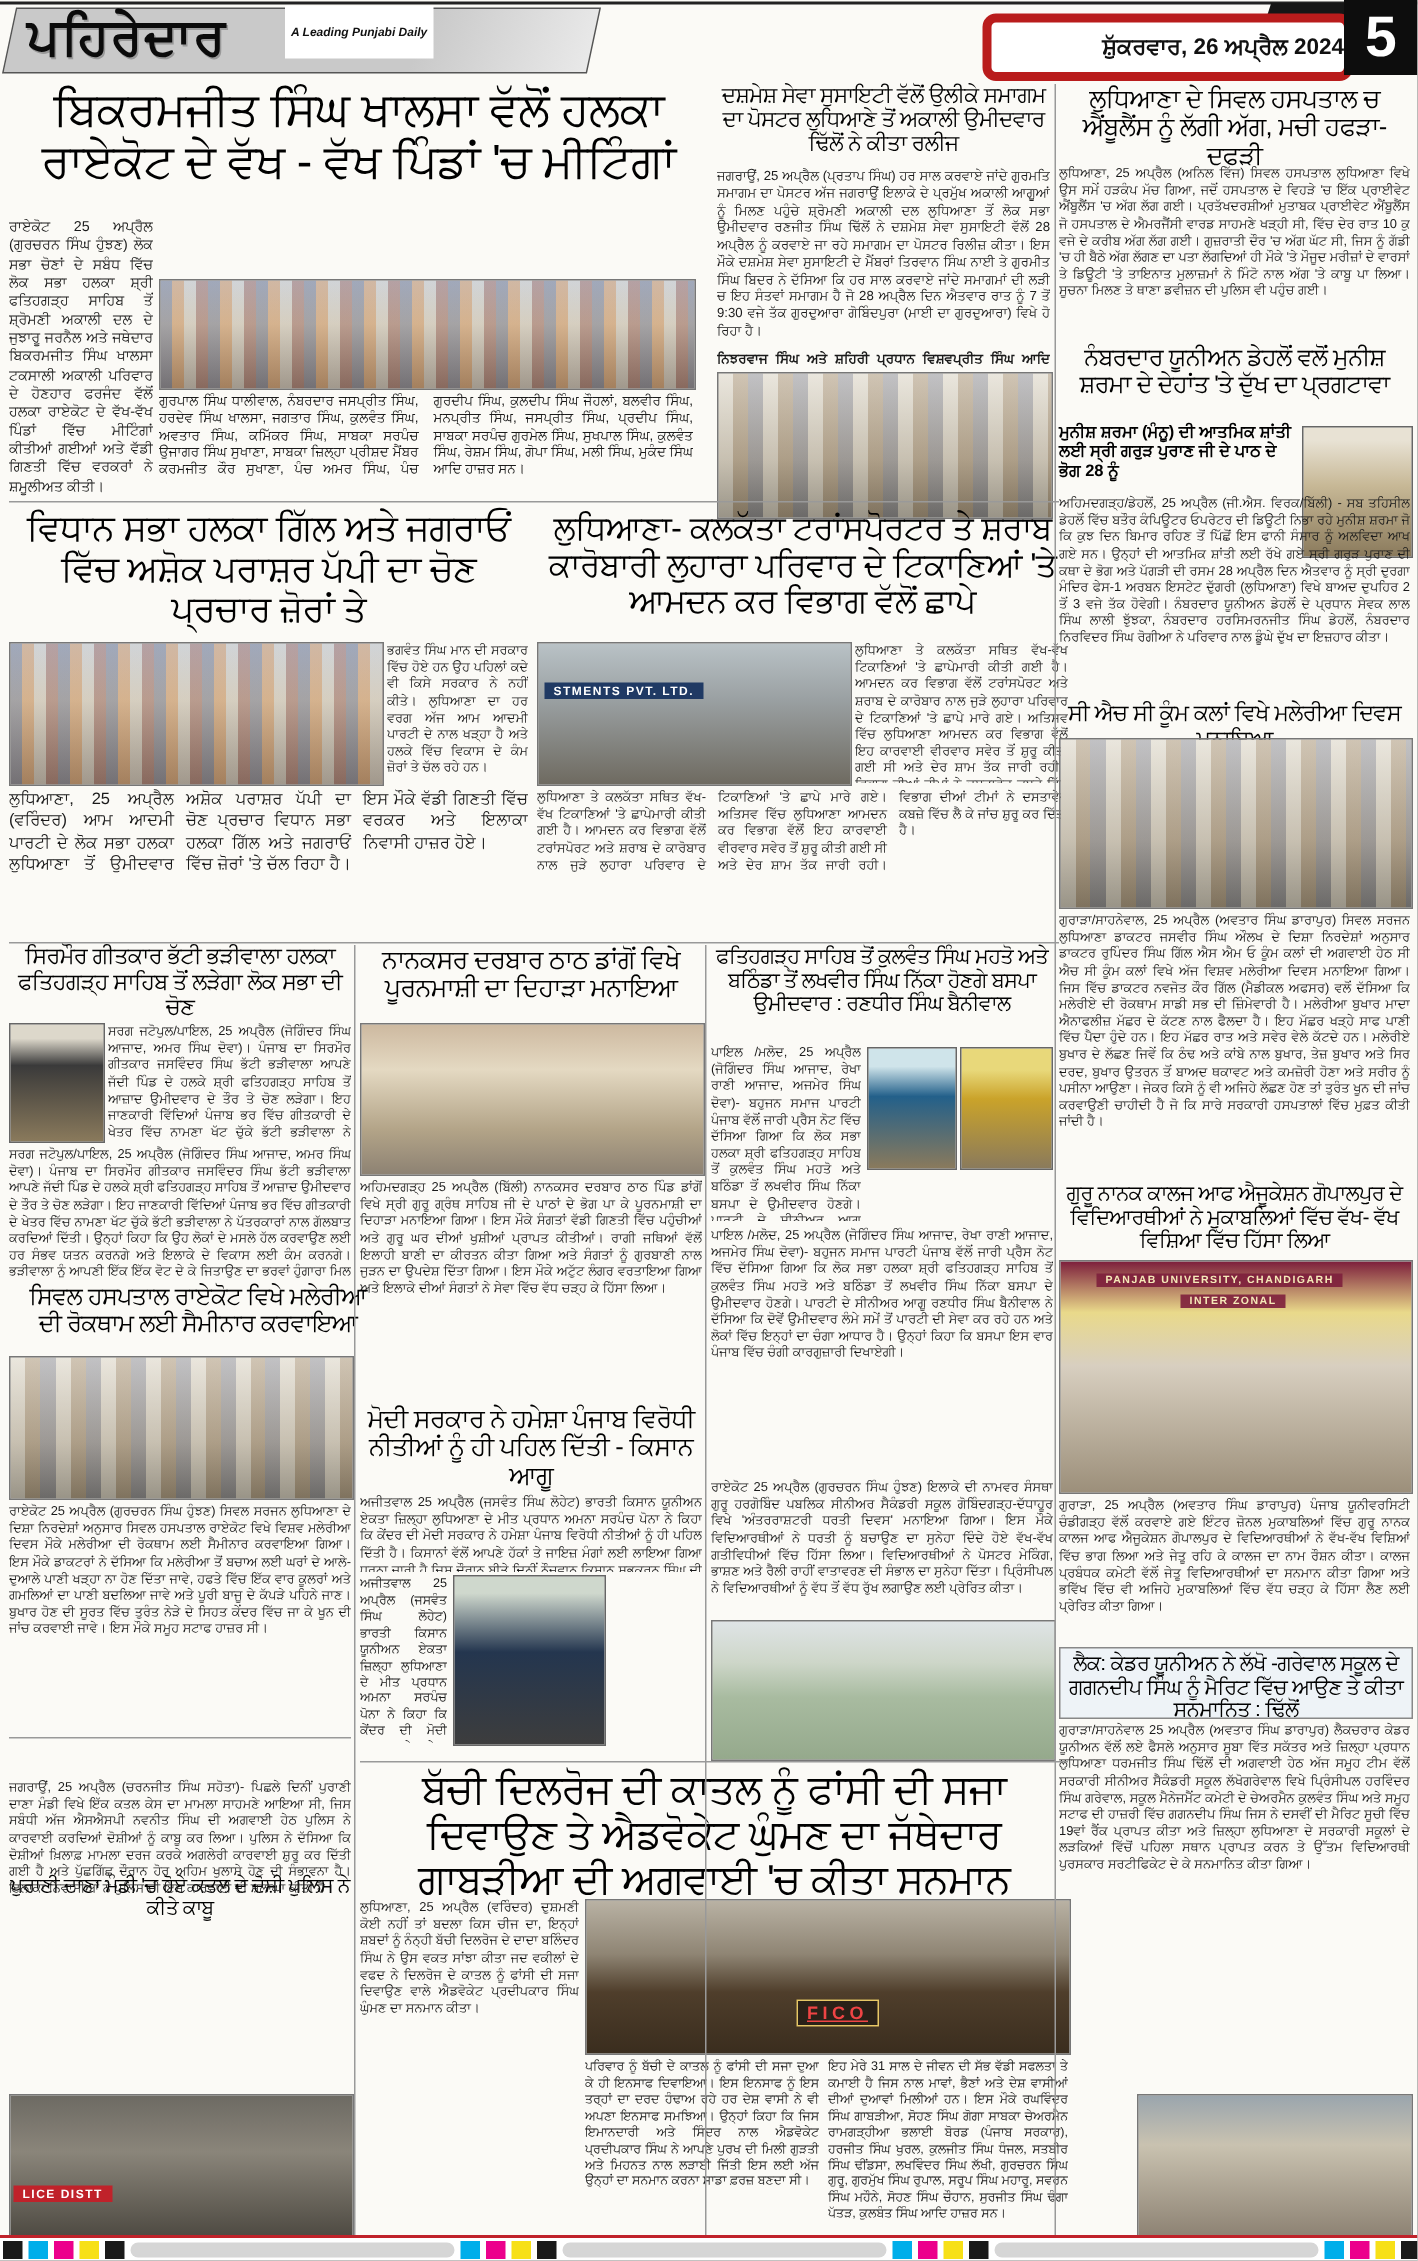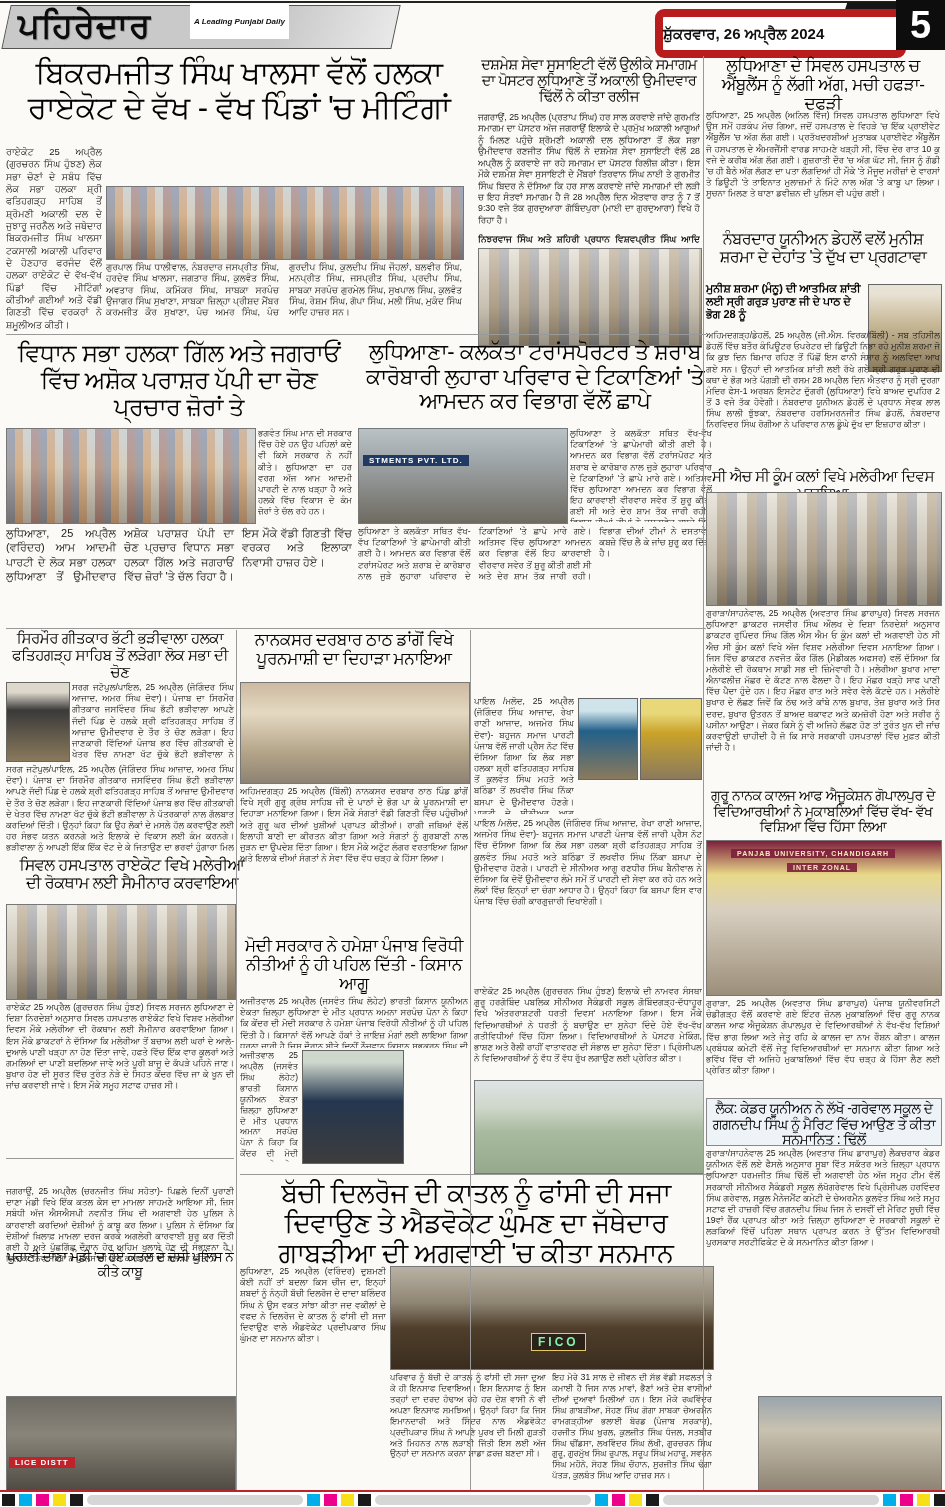--- a/index.html
+++ b/index.html
@@ -37,21 +37,21 @@
 <body>
 
 <div class="page">
 
   <div class="abs" style="left:0;top:0;width:945px;height:50px;">
     <div class="abs rule" style="left:0;top:1px;width:945px;height:2px;"></div>
     <div class="abs" style="left:6px;top:5px;width:388px;height:42px;background:linear-gradient(100deg,#c9c9c9 70%,#e9e9e9 100%);transform:skewX(-12deg);border:1px solid #555;"></div>
     <div class="abs" style="left:190px;top:4px;font-size:8px;font-style:italic;font-weight:bold;color:#111;background:#fff;padding:13px 4px;">A Leading Punjabi Daily</div>
     <div class="abs" style="left:18px;top:6px;font-size:34px;font-weight:bold;color:#0b0b0b;letter-spacing:1px;text-shadow:1px 1px 0 #999;">ਪਹਿਰੇਦਾਰ</div>
     <div class="abs" style="left:840px;top:2px;width:70px;height:46px;background:#161616;transform:skewX(-18deg);"></div>
-    <div class="abs" style="left:655px;top:9px;width:235px;height:33px;background:#fff;border:8px solid #b91c1c;border-radius:9px;display:flex;align-items:center;justify-content:flex-start;">
+    <div class="abs" style="left:655px;top:9px;width:235px;height:33px;background:#fff;border:6px solid #b91c1c;border-radius:9px;display:flex;align-items:center;justify-content:flex-end;">
       <span style="font-weight:bold;font-size:15px;">ਸ਼ੁੱਕਰਵਾਰ, 26 ਅਪ੍ਰੈਲ 2024</span>
     </div>
     <div class="abs" style="left:896px;top:0;width:49px;height:50px;background:#0d0d0d;display:flex;align-items:center;justify-content:center;">
       <span style="color:#fff;font-size:38px;font-weight:bold;">5</span>
     </div>
   </div>
 
   <div class="abs hl" style="left:6px;top:56px;width:466px;height:86px;font-size:31px;">ਬਿਕਰਮਜੀਤ ਸਿੰਘ ਖਾਲਸਾ ਵੱਲੋਂ ਹਲਕਾ ਰਾਏਕੋਟ ਦੇ ਵੱਖ - ਵੱਖ ਪਿੰਡਾਂ 'ਚ ਮੀਟਿੰਗਾਂ</div>
   <div class="abs body-txt" style="left:6px;top:146px;width:96px;height:196px;">ਰਾਏਕੋਟ 25 ਅਪ੍ਰੈਲ (ਗੁਰਚਰਨ ਸਿੰਘ ਹੁੰਝਣ) ਲੋਕ ਸਭਾ ਚੋਣਾਂ ਦੇ ਸਬੰਧ ਵਿੱਚ ਲੋਕ ਸਭਾ ਹਲਕਾ ਸ਼੍ਰੀ ਫਤਿਹਗੜ੍ਹ ਸਾਹਿਬ ਤੋਂ ਸ਼੍ਰੋਮਣੀ ਅਕਾਲੀ ਦਲ ਦੇ ਜੁਝਾਰੂ ਜਰਨੈਲ ਅਤੇ ਜਥੇਦਾਰ ਬਿਕਰਮਜੀਤ ਸਿੰਘ ਖਾਲਸਾ ਟਕਸਾਲੀ ਅਕਾਲੀ ਪਰਿਵਾਰ ਦੇ ਹੋਣਹਾਰ ਫਰਜੰਦ ਵੱਲੋਂ ਹਲਕਾ ਰਾਏਕੋਟ ਦੇ ਵੱਖ-ਵੱਖ ਪਿੰਡਾਂ ਵਿੱਚ ਮੀਟਿੰਗਾਂ ਕੀਤੀਆਂ ਗਈਆਂ ਅਤੇ ਵੱਡੀ ਗਿਣਤੀ ਵਿੱਚ ਵਰਕਰਾਂ ਨੇ ਸ਼ਮੂਲੀਅਤ ਕੀਤੀ।</div>
   <div class="photo crowd" style="left:106px;top:186px;width:356px;height:72px;"></div>
@@ -88,20 +88,21 @@
 
   <div class="abs hl" style="left:6px;top:630px;width:228px;height:48px;font-size:15px;">ਸਿਰਮੌਰ ਗੀਤਕਾਰ ਭੱਟੀ ਭੜੀਵਾਲਾ ਹਲਕਾ ਫਤਿਹਗੜ੍ਹ ਸਾਹਿਬ ਤੋਂ ਲੜੇਗਾ ਲੋਕ ਸਭਾ ਦੀ ਚੋਣ</div>
   <div class="portrait abs" style="left:6px;top:682px;width:62px;height:78px;background:linear-gradient(#ddd8cb 12%,#3a3a3a 35%,#8a7a5c 100%);"></div>
   <div class="abs body-txt" style="left:72px;top:682px;width:162px;height:78px;font-size:8.6px;">ਸਰਗ ਜਟੋਪੁਲ/ਪਾਇਲ, 25 ਅਪ੍ਰੈਲ (ਜੋਗਿੰਦਰ ਸਿੰਘ ਆਜਾਦ, ਅਮਰ ਸਿੰਘ ਦੋਵਾ)। ਪੰਜਾਬ ਦਾ ਸਿਰਮੌਰ ਗੀਤਕਾਰ ਜਸਵਿੰਦਰ ਸਿੰਘ ਭੱਟੀ ਭੜੀਵਾਲਾ ਆਪਣੇ ਜੱਦੀ ਪਿੰਡ ਦੇ ਹਲਕੇ ਸ਼੍ਰੀ ਫਤਿਹਗੜ੍ਹ ਸਾਹਿਬ ਤੋਂ ਆਜ਼ਾਦ ਉਮੀਦਵਾਰ ਦੇ ਤੌਰ ਤੇ ਚੋਣ ਲੜੇਗਾ। ਇਹ ਜਾਣਕਾਰੀ ਵਿੱਦਿਆਂ ਪੰਜਾਬ ਭਰ ਵਿੱਚ ਗੀਤਕਾਰੀ ਦੇ ਖੇਤਰ ਵਿੱਚ ਨਾਮਣਾ ਖੱਟ ਚੁੱਕੇ ਭੱਟੀ ਭੜੀਵਾਲਾ ਨੇ ਪੱਤਰਕਾਰਾਂ ਨਾਲ ਗੱਲਬਾਤ ਕਰਦਿਆਂ ਦਿੱਤੀ। ਉਨ੍ਹਾਂ ਕਿਹਾ ਕਿ ਉਹ ਲੋਕਾਂ ਦੇ ਮਸਲੇ ਹੱਲ ਕਰਵਾਉਣ ਲਈ ਹਰ ਸੰਭਵ ਯਤਨ ਕਰਨਗੇ ਅਤੇ ਇਲਾਕੇ ਦੇ ਵਿਕਾਸ ਲਈ ਕੰਮ ਕਰਨਗੇ। ਭੜੀਵਾਲਾ ਨੂੰ ਆਪਣੀ ਇੱਕ ਇੱਕ ਵੋਟ ਦੇ ਕੇ ਜਿਤਾਉਣ ਦਾ ਭਰਵਾਂ ਹੁੰਗਾਰਾ ਮਿਲ ਰਿਹਾ ਹੈ।</div>
   <div class="abs body-txt" style="left:6px;top:764px;width:228px;height:88px;font-size:8.6px;">ਸਰਗ ਜਟੋਪੁਲ/ਪਾਇਲ, 25 ਅਪ੍ਰੈਲ (ਜੋਗਿੰਦਰ ਸਿੰਘ ਆਜਾਦ, ਅਮਰ ਸਿੰਘ ਦੋਵਾ)। ਪੰਜਾਬ ਦਾ ਸਿਰਮੌਰ ਗੀਤਕਾਰ ਜਸਵਿੰਦਰ ਸਿੰਘ ਭੱਟੀ ਭੜੀਵਾਲਾ ਆਪਣੇ ਜੱਦੀ ਪਿੰਡ ਦੇ ਹਲਕੇ ਸ਼੍ਰੀ ਫਤਿਹਗੜ੍ਹ ਸਾਹਿਬ ਤੋਂ ਆਜ਼ਾਦ ਉਮੀਦਵਾਰ ਦੇ ਤੌਰ ਤੇ ਚੋਣ ਲੜੇਗਾ। ਇਹ ਜਾਣਕਾਰੀ ਵਿੱਦਿਆਂ ਪੰਜਾਬ ਭਰ ਵਿੱਚ ਗੀਤਕਾਰੀ ਦੇ ਖੇਤਰ ਵਿੱਚ ਨਾਮਣਾ ਖੱਟ ਚੁੱਕੇ ਭੱਟੀ ਭੜੀਵਾਲਾ ਨੇ ਪੱਤਰਕਾਰਾਂ ਨਾਲ ਗੱਲਬਾਤ ਕਰਦਿਆਂ ਦਿੱਤੀ। ਉਨ੍ਹਾਂ ਕਿਹਾ ਕਿ ਉਹ ਲੋਕਾਂ ਦੇ ਮਸਲੇ ਹੱਲ ਕਰਵਾਉਣ ਲਈ ਹਰ ਸੰਭਵ ਯਤਨ ਕਰਨਗੇ ਅਤੇ ਇਲਾਕੇ ਦੇ ਵਿਕਾਸ ਲਈ ਕੰਮ ਕਰਨਗੇ। ਭੜੀਵਾਲਾ ਨੂੰ ਆਪਣੀ ਇੱਕ ਇੱਕ ਵੋਟ ਦੇ ਕੇ ਜਿਤਾਉਣ ਦਾ ਭਰਵਾਂ ਹੁੰਗਾਰਾ ਮਿਲ ਰਿਹਾ ਹੈ।</div>
 
   <div class="abs hl" style="left:240px;top:630px;width:228px;height:48px;font-size:17px;">ਨਾਨਕਸਰ ਦਰਬਾਰ ਠਾਠ ਡਾਂਗੋਂ ਵਿਖੇ ਪੂਰਨਮਾਸ਼ੀ ਦਾ ਦਿਹਾੜਾ ਮਨਾਇਆ</div>
   <div class="photo" style="left:240px;top:682px;width:228px;height:100px;background:linear-gradient(#cdb9a0 0%,#e4d9c2 30%,#b3a488 70%,#8d8273 100%);"></div>
   <div class="abs body-txt" style="left:240px;top:786px;width:228px;height:146px;font-size:8.6px;">ਅਹਿਮਦਗੜ੍ਹ 25 ਅਪ੍ਰੈਲ (ਬਿੱਲੀ) ਨਾਨਕਸਰ ਦਰਬਾਰ ਠਾਠ ਪਿੰਡ ਡਾਂਗੋਂ ਵਿਖੇ ਸ੍ਰੀ ਗੁਰੂ ਗ੍ਰੰਥ ਸਾਹਿਬ ਜੀ ਦੇ ਪਾਠਾਂ ਦੇ ਭੋਗ ਪਾ ਕੇ ਪੂਰਨਮਾਸ਼ੀ ਦਾ ਦਿਹਾੜਾ ਮਨਾਇਆ ਗਿਆ। ਇਸ ਮੌਕੇ ਸੰਗਤਾਂ ਵੱਡੀ ਗਿਣਤੀ ਵਿੱਚ ਪਹੁੰਚੀਆਂ ਅਤੇ ਗੁਰੂ ਘਰ ਦੀਆਂ ਖੁਸ਼ੀਆਂ ਪ੍ਰਾਪਤ ਕੀਤੀਆਂ। ਰਾਗੀ ਜਥਿਆਂ ਵੱਲੋਂ ਇਲਾਹੀ ਬਾਣੀ ਦਾ ਕੀਰਤਨ ਕੀਤਾ ਗਿਆ ਅਤੇ ਸੰਗਤਾਂ ਨੂੰ ਗੁਰਬਾਣੀ ਨਾਲ ਜੁੜਨ ਦਾ ਉਪਦੇਸ਼ ਦਿੱਤਾ ਗਿਆ। ਇਸ ਮੌਕੇ ਅਟੁੱਟ ਲੰਗਰ ਵਰਤਾਇਆ ਗਿਆ ਅਤੇ ਇਲਾਕੇ ਦੀਆਂ ਸੰਗਤਾਂ ਨੇ ਸੇਵਾ ਵਿੱਚ ਵੱਧ ਚੜ੍ਹ ਕੇ ਹਿੱਸਾ ਲਿਆ।</div>
 
+  <div class="abs hl" style="left:474px;top:630px;width:228px;height:62px;font-size:14px;">ਫਤਿਹਗੜ੍ਹ ਸਾਹਿਬ ਤੋਂ ਕੁਲਵੰਤ ਸਿੰਘ ਮਹਤੋ ਅਤੇ ਬਠਿੰਡਾ ਤੋਂ ਲਖਵੀਰ ਸਿੰਘ ਨਿੱਕਾ ਹੋਣਗੇ ਬਸਪਾ ਉਮੀਦਵਾਰ : ਰਣਧੀਰ ਸਿੰਘ ਬੈਨੀਵਾਲ</div>
   <div class="abs body-txt" style="left:474px;top:696px;width:100px;height:118px;font-size:8.6px;">ਪਾਇਲ /ਮਲੋਦ, 25 ਅਪ੍ਰੈਲ (ਜੋਗਿੰਦਰ ਸਿੰਘ ਆਜਾਦ, ਰੇਖਾ ਰਾਣੀ ਆਜਾਦ, ਅਜਮੇਰ ਸਿੰਘ ਦੋਵਾ)- ਬਹੁਜਨ ਸਮਾਜ ਪਾਰਟੀ ਪੰਜਾਬ ਵੱਲੋਂ ਜਾਰੀ ਪ੍ਰੈਸ ਨੋਟ ਵਿੱਚ ਦੱਸਿਆ ਗਿਆ ਕਿ ਲੋਕ ਸਭਾ ਹਲਕਾ ਸ਼੍ਰੀ ਫਤਿਹਗੜ੍ਹ ਸਾਹਿਬ ਤੋਂ ਕੁਲਵੰਤ ਸਿੰਘ ਮਹਤੋ ਅਤੇ ਬਠਿੰਡਾ ਤੋਂ ਲਖਵੀਰ ਸਿੰਘ ਨਿੱਕਾ ਬਸਪਾ ਦੇ ਉਮੀਦਵਾਰ ਹੋਣਗੇ। ਪਾਰਟੀ ਦੇ ਸੀਨੀਅਰ ਆਗੂ ਰਣਧੀਰ ਸਿੰਘ ਬੈਨੀਵਾਲ ਨੇ ਦੱਸਿਆ ਕਿ ਦੋਵੇਂ ਉਮੀਦਵਾਰ ਲੰਮੇ ਸਮੇਂ ਤੋਂ ਪਾਰਟੀ ਦੀ ਸੇਵਾ ਕਰ ਰਹੇ ਹਨ ਅਤੇ ਲੋਕਾਂ ਵਿੱਚ ਇਨ੍ਹਾਂ ਦਾ ਚੰਗਾ ਆਧਾਰ ਹੈ। ਉਨ੍ਹਾਂ ਕਿਹਾ ਕਿ ਬਸਪਾ ਇਸ ਵਾਰ ਪੰਜਾਬ ਵਿੱਚ ਚੰਗੀ ਕਾਰਗੁਜ਼ਾਰੀ ਦਿਖਾਏਗੀ।</div>
   <div class="portrait abs" style="left:578px;top:698px;width:58px;height:80px;background:linear-gradient(#cfe4ea 15%,#23608a 40%,#8a7a5c 100%);"></div>
   <div class="portrait abs" style="left:640px;top:698px;width:60px;height:80px;background:linear-gradient(#e8d87a 18%,#caa32a 42%,#8a7a5c 100%);"></div>
   <div class="abs body-txt" style="left:474px;top:818px;width:228px;height:112px;font-size:8.6px;">ਪਾਇਲ /ਮਲੋਦ, 25 ਅਪ੍ਰੈਲ (ਜੋਗਿੰਦਰ ਸਿੰਘ ਆਜਾਦ, ਰੇਖਾ ਰਾਣੀ ਆਜਾਦ, ਅਜਮੇਰ ਸਿੰਘ ਦੋਵਾ)- ਬਹੁਜਨ ਸਮਾਜ ਪਾਰਟੀ ਪੰਜਾਬ ਵੱਲੋਂ ਜਾਰੀ ਪ੍ਰੈਸ ਨੋਟ ਵਿੱਚ ਦੱਸਿਆ ਗਿਆ ਕਿ ਲੋਕ ਸਭਾ ਹਲਕਾ ਸ਼੍ਰੀ ਫਤਿਹਗੜ੍ਹ ਸਾਹਿਬ ਤੋਂ ਕੁਲਵੰਤ ਸਿੰਘ ਮਹਤੋ ਅਤੇ ਬਠਿੰਡਾ ਤੋਂ ਲਖਵੀਰ ਸਿੰਘ ਨਿੱਕਾ ਬਸਪਾ ਦੇ ਉਮੀਦਵਾਰ ਹੋਣਗੇ। ਪਾਰਟੀ ਦੇ ਸੀਨੀਅਰ ਆਗੂ ਰਣਧੀਰ ਸਿੰਘ ਬੈਨੀਵਾਲ ਨੇ ਦੱਸਿਆ ਕਿ ਦੋਵੇਂ ਉਮੀਦਵਾਰ ਲੰਮੇ ਸਮੇਂ ਤੋਂ ਪਾਰਟੀ ਦੀ ਸੇਵਾ ਕਰ ਰਹੇ ਹਨ ਅਤੇ ਲੋਕਾਂ ਵਿੱਚ ਇਨ੍ਹਾਂ ਦਾ ਚੰਗਾ ਆਧਾਰ ਹੈ। ਉਨ੍ਹਾਂ ਕਿਹਾ ਕਿ ਬਸਪਾ ਇਸ ਵਾਰ ਪੰਜਾਬ ਵਿੱਚ ਚੰਗੀ ਕਾਰਗੁਜ਼ਾਰੀ ਦਿਖਾਏਗੀ।</div>
 
   <div class="abs hl" style="left:706px;top:788px;width:234px;height:48px;font-size:14px;">ਗੁਰੂ ਨਾਨਕ ਕਾਲਜ ਆਫ ਐਜੂਕੇਸ਼ਨ ਗੋਪਾਲਪੁਰ ਦੇ ਵਿਦਿਆਰਥੀਆਂ ਨੇ ਮੁਕਾਬਲਿਆਂ ਵਿੱਚ ਵੱਖ- ਵੱਖ ਵਿਸ਼ਿਆ ਵਿੱਚ ਹਿੱਸਾ ਲਿਆ</div>
   <div class="photo stage" style="left:706px;top:840px;width:234px;height:154px;">
     <span class="photo-label" style="left:24px;top:8px;font-size:7px;background:rgba(125,31,60,.9);">PANJAB UNIVERSITY, CHANDIGARH</span>
     <span class="photo-label" style="left:80px;top:22px;font-size:7px;background:rgba(125,31,60,.9);">INTER ZONAL</span>
   </div>
@@ -121,21 +122,21 @@
 
   <div class="abs hl" style="left:6px;top:1221px;width:228px;height:22px;font-size:13.5px;margin-top:28px;">ਪੁਰਾਣੀ ਦਾਣਾ ਮੰਡੀ 'ਚ ਹੋਏ ਕਤਲ ਦੇ ਦੋਸ਼ੀ ਪੁਲਿਸ ਨੇ ਕੀਤੇ ਕਾਬੂ</div>
   <div class="abs body-txt" style="left:6px;top:1186px;width:228px;height:206px;font-size:8.6px;">ਜਗਰਾਉਂ, 25 ਅਪ੍ਰੈਲ (ਚਰਨਜੀਤ ਸਿੰਘ ਸਹੋਤਾ)- ਪਿਛਲੇ ਦਿਨੀਂ ਪੁਰਾਣੀ ਦਾਣਾ ਮੰਡੀ ਵਿਖੇ ਇੱਕ ਕਤਲ ਕੇਸ ਦਾ ਮਾਮਲਾ ਸਾਹਮਣੇ ਆਇਆ ਸੀ, ਜਿਸ ਸਬੰਧੀ ਅੱਜ ਐਸਐਸਪੀ ਨਵਨੀਤ ਸਿੰਘ ਦੀ ਅਗਵਾਈ ਹੇਠ ਪੁਲਿਸ ਨੇ ਕਾਰਵਾਈ ਕਰਦਿਆਂ ਦੋਸ਼ੀਆਂ ਨੂੰ ਕਾਬੂ ਕਰ ਲਿਆ। ਪੁਲਿਸ ਨੇ ਦੱਸਿਆ ਕਿ ਦੋਸ਼ੀਆਂ ਖ਼ਿਲਾਫ਼ ਮਾਮਲਾ ਦਰਜ ਕਰਕੇ ਅਗਲੇਰੀ ਕਾਰਵਾਈ ਸ਼ੁਰੂ ਕਰ ਦਿੱਤੀ ਗਈ ਹੈ ਅਤੇ ਪੁੱਛਗਿੱਛ ਦੌਰਾਨ ਹੋਰ ਅਹਿਮ ਖੁਲਾਸੇ ਹੋਣ ਦੀ ਸੰਭਾਵਨਾ ਹੈ। ਇਲਾਕਾ ਨਿਵਾਸੀਆਂ ਨੇ ਪੁਲਿਸ ਦੀ ਇਸ ਕਾਰਵਾਈ ਦੀ ਸ਼ਲਾਘਾ ਕੀਤੀ ਹੈ।</div>
   <div class="photo dark-room" style="left:6px;top:1396px;width:228px;height:94px;">
     <span class="photo-label" style="left:2px;top:60px;background:#c0222a;color:#fff;font-size:8px;">LICE DISTT</span>
   </div>
 
   <div class="abs hl" style="left:240px;top:1178px;width:472px;height:84px;font-size:27px;">ਬੱਚੀ ਦਿਲਰੋਜ ਦੀ ਕਾਤਲ ਨੂੰ ਫਾਂਸੀ ਦੀ ਸਜਾ ਦਿਵਾਉਣ ਤੇ ਐਡਵੋਕੇਟ ਘੁੰਮਣ ਦਾ ਜੱਥੇਦਾਰ ਗਾਬੜੀਆ ਦੀ ਅਗਵਾਈ 'ਚ ਕੀਤਾ ਸਨਮਾਨ</div>
   <div class="abs body-txt" style="left:240px;top:1266px;width:146px;height:226px;font-size:8.6px;">ਲੁਧਿਆਣਾ, 25 ਅਪ੍ਰੈਲ (ਵਰਿੰਦਰ) ਦੁਸ਼ਮਣੀ ਕੋਈ ਨਹੀਂ ਤਾਂ ਬਦਲਾ ਕਿਸ ਚੀਜ ਦਾ, ਇਨ੍ਹਾਂ ਸ਼ਬਦਾਂ ਨੂੰ ਨੰਨ੍ਹੀ ਬੱਚੀ ਦਿਲਰੋਜ ਦੇ ਦਾਦਾ ਬਲਿੰਦਰ ਸਿੰਘ ਨੇ ਉਸ ਵਕਤ ਸਾਂਝਾ ਕੀਤਾ ਜਦ ਵਕੀਲਾਂ ਦੇ ਵਫਦ ਨੇ ਦਿਲਰੋਜ ਦੇ ਕਾਤਲ ਨੂੰ ਫਾਂਸੀ ਦੀ ਸਜਾ ਦਿਵਾਉਣ ਵਾਲੇ ਐਡਵੋਕੇਟ ਪ੍ਰਦੀਪਕਾਰ ਸਿੰਘ ਘੁੰਮਣ ਦਾ ਸਨਮਾਨ ਕੀਤਾ।</div>
   <div class="photo table-room" style="left:390px;top:1266px;width:322px;height:102px;">
-    <span class="photo-label" style="left:140px;top:66px;background:#2a2118;color:#86efac;letter-spacing:3px;font-size:12px;border:1px solid #e7c766;">FICO</span>
+    <span class="photo-label" style="left:140px;top:66px;background:#2a2118;color:#ef4444;letter-spacing:3px;font-size:12px;border:1px solid #e7c766;text-decoration:underline;">FICO</span>
   </div>
   <div class="abs body-txt" style="left:390px;top:1372px;width:156px;height:120px;font-size:8.4px;">ਪਰਿਵਾਰ ਨੂੰ ਬੱਚੀ ਦੇ ਕਾਤਲ ਨੂੰ ਫਾਂਸੀ ਦੀ ਸਜਾ ਦੁਆ ਕੇ ਹੀ ਇਨਸਾਫ ਦਿਵਾਇਆ। ਇਸ ਇਨਸਾਫ ਨੂੰ ਇਸ ਤਰ੍ਹਾਂ ਦਾ ਦਰਦ ਹੰਢਾਅ ਰਹੇ ਹਰ ਦੇਸ਼ ਵਾਸੀ ਨੇ ਵੀ ਅਪਣਾ ਇਨਸਾਫ ਸਮਝਿਆ। ਉਨ੍ਹਾਂ ਕਿਹਾ ਕਿ ਜਿਸ ਇਮਾਨਦਾਰੀ ਅਤੇ ਸਿੰਦਰ ਨਾਲ ਐਡਵੋਕੇਟ ਪ੍ਰਦੀਪਕਾਰ ਸਿੰਘ ਨੇ ਆਪਣੇ ਪੁਰਖ ਦੀ ਮਿਲੀ ਗੁੜਤੀ ਅਤੇ ਮਿਹਨਤ ਨਾਲ ਲੜਾਈ ਜਿੱਤੀ ਇਸ ਲਈ ਅੱਜ ਉਨ੍ਹਾਂ ਦਾ ਸਨਮਾਨ ਕਰਨਾ ਸਾਡਾ ਫ਼ਰਜ਼ ਬਣਦਾ ਸੀ।</div>
   <div class="abs body-txt" style="left:552px;top:1372px;width:160px;height:120px;font-size:8.4px;">ਇਹ ਮੇਰੇ 31 ਸਾਲ ਦੇ ਜੀਵਨ ਦੀ ਸੱਭ ਵੱਡੀ ਸਫਲਤਾ ਤੇ ਕਮਾਈ ਹੈ ਜਿਸ ਨਾਲ ਮਾਵਾਂ, ਭੈਣਾਂ ਅਤੇ ਦੇਸ਼ ਵਾਸੀਆਂ ਦੀਆਂ ਦੁਆਵਾਂ ਮਿਲੀਆਂ ਹਨ। ਇਸ ਮੌਕੇ ਰਘਵਿੰਦਰ ਸਿੰਘ ਗਾਬੜੀਆ, ਸੋਹਣ ਸਿੰਘ ਗੋਗਾ ਸਾਬਕਾ ਚੇਅਰਮੈਨ ਰਾਮਗੜ੍ਹੀਆ ਭਲਾਈ ਬੋਰਡ (ਪੰਜਾਬ ਸਰਕਾਰ), ਹਰਜੀਤ ਸਿੰਘ ਖੁਰਲ, ਕੁਲਜੀਤ ਸਿੰਘ ਧੰਜਲ, ਸਤਬੀਰ ਸਿੰਘ ਢੀਂਡਸਾ, ਲਖਵਿੰਦਰ ਸਿੰਘ ਲੱਖੀ, ਗੁਰਚਰਨ ਸਿੰਘ ਗੁਰੂ, ਗੁਰਮੁੱਖ ਸਿੰਘ ਰੁਪਾਲ, ਸਰੂਪ ਸਿੰਘ ਮਹਾਰੂ, ਸਵਰਨ ਸਿੰਘ ਮਹੌਨੇ, ਸੋਹਣ ਸਿੰਘ ਚੌਹਾਨ, ਸੁਰਜੀਤ ਸਿੰਘ ਢੰਗਾ ਪੱਤੜ, ਕੁਲਬੰਤ ਸਿੰਘ ਆਦਿ ਹਾਜ਼ਰ ਸਨ।</div>
 
   <div class="abs hl" style="left:706px;top:1098px;width:234px;height:44px;font-size:14px;background:#eef3f7;border:1px solid #888;padding-top:2px;">ਲੈਕ: ਕੇਡਰ ਯੂਨੀਅਨ ਨੇ ਲੱਖੋ -ਗਰੇਵਾਲ ਸਕੂਲ ਦੇ ਗਗਨਦੀਪ ਸਿੰਘ ਨੂੰ ਮੈਰਿਟ ਵਿੱਚ ਆਉਣ ਤੇ ਕੀਤਾ ਸਨਮਾਨਿਤ : ਢਿੱਲੋਂ</div>
   <div class="abs body-txt" style="left:706px;top:1148px;width:234px;height:244px;font-size:8.6px;">ਗੁਰਾੜਾ/ਸਾਹਨੇਵਾਲ 25 ਅਪ੍ਰੈਲ (ਅਵਤਾਰ ਸਿੰਘ ਡਾਰਾਪੁਰ) ਲੈਕਚਰਾਰ ਕੇਡਰ ਯੂਨੀਅਨ ਵੱਲੋਂ ਲਏ ਫੈਸਲੇ ਅਨੁਸਾਰ ਸੂਬਾ ਵਿੱਤ ਸਕੱਤਰ ਅਤੇ ਜ਼ਿਲ੍ਹਾ ਪ੍ਰਧਾਨ ਲੁਧਿਆਣਾ ਧਰਮਜੀਤ ਸਿੰਘ ਢਿੱਲੋਂ ਦੀ ਅਗਵਾਈ ਹੇਠ ਅੱਜ ਸਮੂਹ ਟੀਮ ਵੱਲੋਂ ਸਰਕਾਰੀ ਸੀਨੀਅਰ ਸੈਕੰਡਰੀ ਸਕੂਲ ਲੱਖੋਗਰੇਵਾਲ ਵਿਖੇ ਪ੍ਰਿੰਸੀਪਲ ਹਰਵਿੰਦਰ ਸਿੰਘ ਗਰੇਵਾਲ, ਸਕੂਲ ਮੈਨੇਜਮੈਂਟ ਕਮੇਟੀ ਦੇ ਚੇਅਰਮੈਨ ਕੁਲਵੰਤ ਸਿੰਘ ਅਤੇ ਸਮੂਹ ਸਟਾਫ ਦੀ ਹਾਜ਼ਰੀ ਵਿੱਚ ਗਗਨਦੀਪ ਸਿੰਘ ਜਿਸ ਨੇ ਦਸਵੀਂ ਦੀ ਮੈਰਿਟ ਸੂਚੀ ਵਿੱਚ 19ਵਾਂ ਰੈਂਕ ਪ੍ਰਾਪਤ ਕੀਤਾ ਅਤੇ ਜ਼ਿਲ੍ਹਾ ਲੁਧਿਆਣਾ ਦੇ ਸਰਕਾਰੀ ਸਕੂਲਾਂ ਦੇ ਲੜਕਿਆਂ ਵਿੱਚੋਂ ਪਹਿਲਾ ਸਥਾਨ ਪ੍ਰਾਪਤ ਕਰਨ ਤੇ ਉੱਤਮ ਵਿਦਿਆਰਥੀ ਪੁਰਸਕਾਰ ਸਰਟੀਫਿਕੇਟ ਦੇ ਕੇ ਸਨਮਾਨਿਤ ਕੀਤਾ ਗਿਆ।</div>
   <div class="photo" style="left:758px;top:1396px;width:182px;height:94px;background:linear-gradient(#9aa5ad 0%,#c9c2b0 35%,#8d8273 100%);"></div>
 
   <div class="abs rule" style="left:236px;top:630px;width:1px;height:860px;background:#999;"></div>
   <div class="abs rule" style="left:470px;top:630px;width:1px;height:860px;background:#999;"></div>

